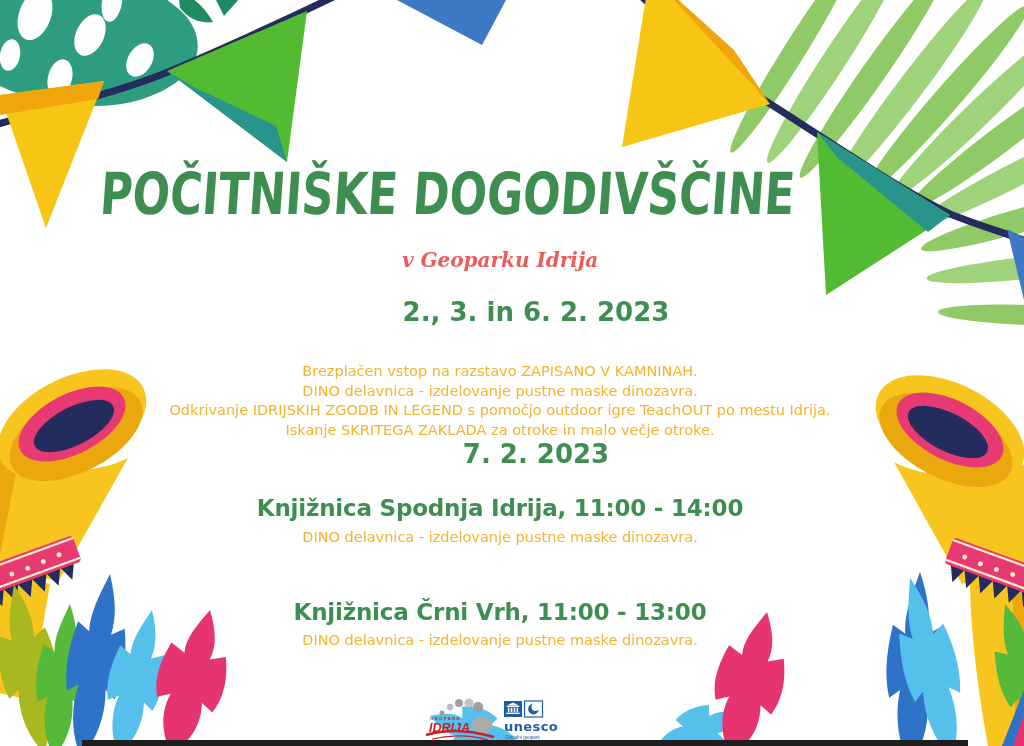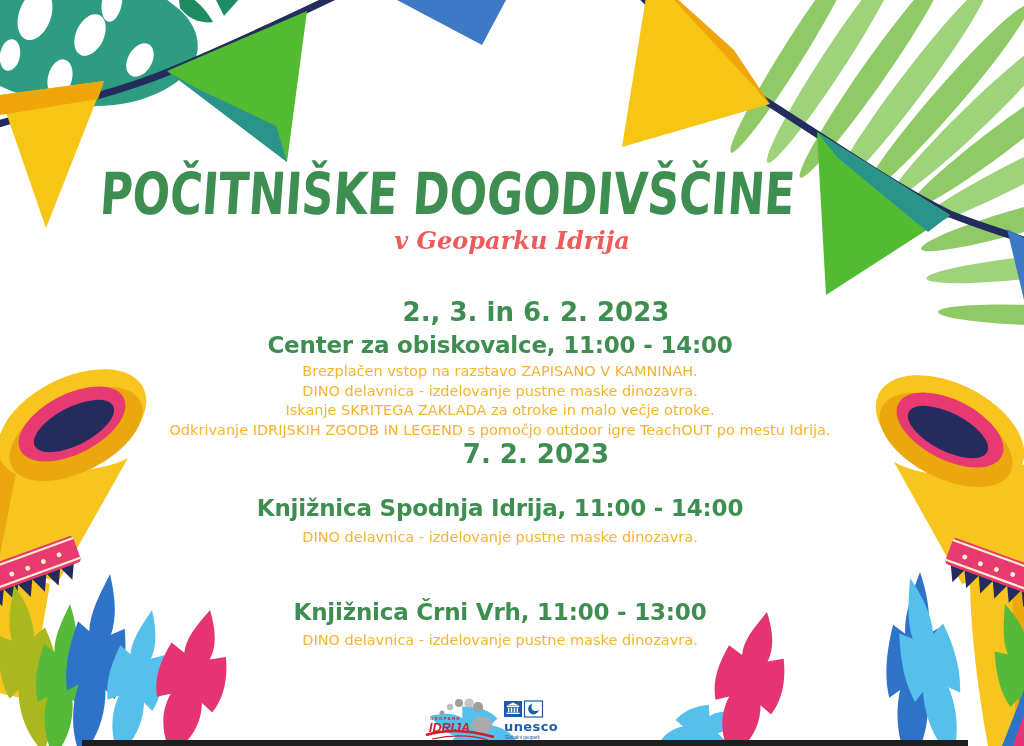--- a/index.html
+++ b/index.html
@@ -9,22 +9,22 @@
   }
   .canvas svg.decor{position:absolute;left:0;top:0;}
   .txt{position:absolute;left:0;width:1000px;text-align:center;white-space:nowrap;}
   .title{
     top:160px;left:-62px;width:1024px;
     font-family:"DejaVu Sans",sans-serif;font-weight:bold;font-size:44px;
     color:#3e8e51;letter-spacing:0px;
     transform:skewX(-4deg) scaleY(1.32);transform-origin:50% 0;
   }
   .subtitle{
-    top:226px;font-family:"DejaVu Serif",serif;font-style:italic;font-weight:bold;
-    font-size:24px;color:#ef5a5a;margin-left:12px;
+    top:248px;font-family:"DejaVu Serif",serif;font-style:italic;font-weight:bold;
+    font-size:20px;color:#ef5a5a;
   }
   .evdate{font-family:"DejaVu Sans",sans-serif;font-weight:bold;font-size:26px;color:#3e8e51;margin-left:36px;}
   .evloc{font-family:"DejaVu Sans",sans-serif;font-weight:bold;font-size:23px;color:#3e8e51;letter-spacing:-0.2px;}
   .evdetails{font-family:"DejaVu Sans",sans-serif;font-weight:normal;font-size:14.5px;color:#f5b32f;line-height:19.5px;}
   .url{font-family:"DejaVu Sans",sans-serif;font-weight:bold;font-size:14px;color:#4678c8;letter-spacing:0.4px;cursor:pointer;}
   .logo{position:absolute;}
   .bottom-bar{position:absolute;left:82px;top:740px;width:886px;height:6px;background:#1e1e1e;z-index:6;}
 </style>
 </head>
 <body>
@@ -149,26 +149,25 @@
       <use href="#featherP" transform="translate(1005,604) rotate(-16) scale(1.0,0.95)" fill="#55ba3a"></use>
       <polygon points="1002,746 1024,690 1024,746" fill="#2e73c8"></polygon>
       <polygon points="1013,746 1024,714 1024,746" fill="#e63472"></polygon>
     </g>
   </svg>
 
   <div class="txt title">POČITNIŠKE DOGODIVŠČINE</div>
   <div class="txt subtitle">v Geoparku Idrija</div>
 
   <div class="txt evdate" style="top:297px">2., 3. in 6. 2. 2023</div>
-  <div class="txt evloc" style="top:332px">Center za obiskovalce, 11:00 - 14:00</div>
   <div class="txt evdetails" style="top:362px">
     <div>Brezplačen vstop na razstavo ZAPISANO V KAMNINAH.</div>
     <div>DINO delavnica - izdelovanje pustne maske dinozavra.</div>
+    <div>Odkrivanje IDRIJSKIH ZGODB IN LEGEND s pomočjo outdoor igre TeachOUT po mestu Idrija.</div>
     <div>Iskanje SKRITEGA ZAKLADA za otroke in malo večje otroke.</div>
-    <div>Odkrivanje IDRIJSKIH ZGODB IN LEGEND s pomočjo outdoor igre TeachOUT po mestu Idrija.</div>
   </div>
 
   <div class="txt evdate" style="top:439px">7. 2. 2023</div>
   <div class="txt evloc" style="top:495px">Knjižnica Spodnja Idrija, 11:00 - 14:00</div>
   <div class="txt evdetails" style="top:528px">
     <div>DINO delavnica - izdelovanje pustne maske dinozavra.</div>
   </div>
 
   <div class="txt evloc" style="top:599px">Knjižnica Črni Vrh, 11:00 - 13:00</div>
   <div class="txt evdetails" style="top:631px">

